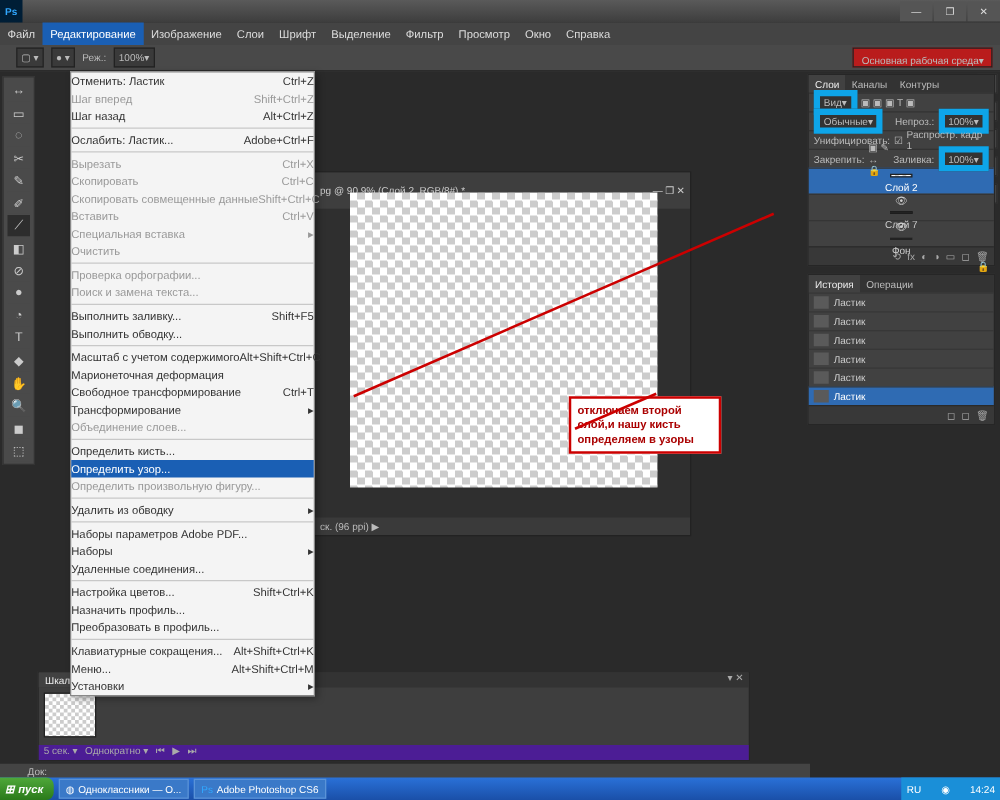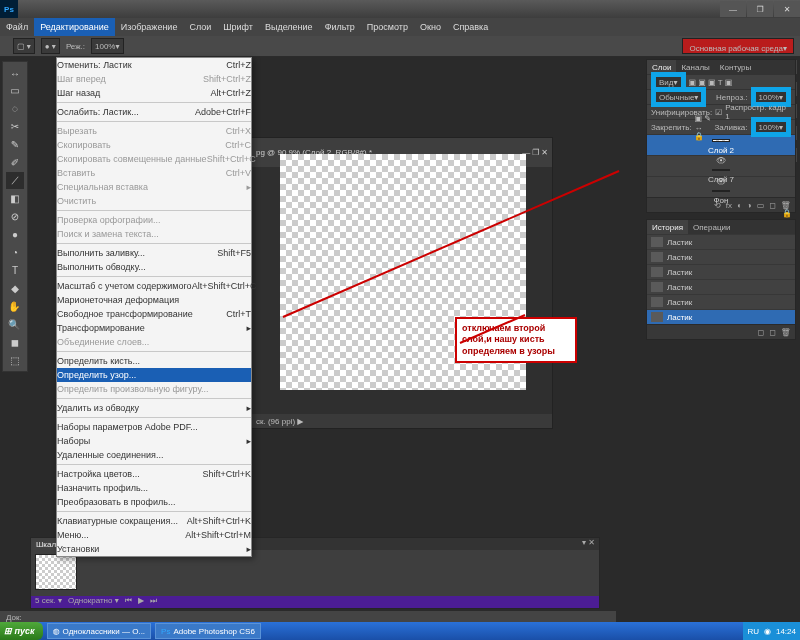--- a/index.html
+++ b/index.html
@@ -45,27 +45,27 @@
   .panel .footer{height:14px;background:#383838;display:flex;align-items:center;justify-content:flex-end;padding:0 4px;gap:5px;font-size:8px;color:#aaa;border-top:1px solid #2a2a2a;}
   .hist .hrow{display:flex;align-items:center;height:14px;padding:0 4px;font-size:8px;color:#ccc;gap:4px;border-top:1px solid #373737;}
   .hist .hrow.hsel{background:#2f6bb3;color:#fff;}
   .hicon{width:12px;height:10px;background:#5a5a5a;}
   .callout{position:absolute;left:455px;top:260px;width:108px;background:#fff;color:#a00;border:2px solid #c00;padding:4px 5px;font-size:9px;font-weight:bold;line-height:1.25;z-index:10;}
   svg.arrows{position:absolute;left:0;top:0;width:640px;height:420px;z-index:20;pointer-events:none;}
   .timeline{position:absolute;left:30px;bottom:14px;width:568px;height:70px;background:#3e3e3e;border:1px solid #262626;z-index:2;}
   .timeline .ttabs{height:12px;background:#333;display:flex;font-size:8px;}
   .timeline .tthumb{width:40px;height:34px;margin:4px;background:repeating-conic-gradient(#ccc 0 25%,#fff 0 50%) 0 0/6px 6px;border:1px solid #222;}
   .timeline .tfoot{position:absolute;bottom:0;left:0;height:12px;width:100%;background:#4c1d95;display:flex;align-items:flex-start;font-size:8px;color:#aaa;padding:0 4px;box-sizing:border-box;gap:6px;}
-  .statusbar{position:absolute;bottom:0;left:0;width:604px;height:12px;background:#444;font-size:8px;color:#bbb;display:flex;align-items:center;padding:0 6px;gap:8px;}
+  .statusbar{position:absolute;bottom:0;left:0;width:604px;height:12px;background:#444;font-size:8px;color:#bbb;display:flex;align-items:center;padding:0 22px;gap:8px;}
   .micro{position:absolute;right:0;top:2px;width:20px;display:flex;flex-direction:column;gap:6px;align-items:center;z-index:2;}
   .micro .mi{width:14px;height:14px;background:#444;border:1px solid #2a2a2a;}
   .taskbar{position:absolute;bottom:0;left:0;width:800px;height:18px;background:linear-gradient(#2a71d8,#1a4fa8);display:flex;align-items:center;color:#fff;font-size:9px;z-index:40;}
   .startbtn{height:18px;background:linear-gradient(#4fa83a,#2a7a1a);padding:0 8px 0 4px;display:flex;align-items:center;gap:3px;border-radius:0 6px 6px 0;font-style:italic;font-weight:bold;}
   .task{height:14px;background:#3a79c8;margin-left:4px;padding:0 5px;display:flex;align-items:center;gap:3px;border:1px solid #5a93d8;font-size:8px;}
-  .tray{margin-left:auto;background:#1a8fd8;height:18px;display:flex;align-items:center;padding:0 4px;gap:5px;font-size:8px;}
+  .tray{margin-left:auto;background:#1a8fd8;height:18px;display:flex;align-items:center;padding:0 4px;gap:16px;font-size:8px;}
 </style>
 </head>
 <body>
 
 <div class="titlebar">
   <div class="ps-badge">Ps</div>
   <div class="winbtns">
     <div class="winbtn">—</div>
     <div class="winbtn">❐</div>
     <div class="winbtn">✕</div>

